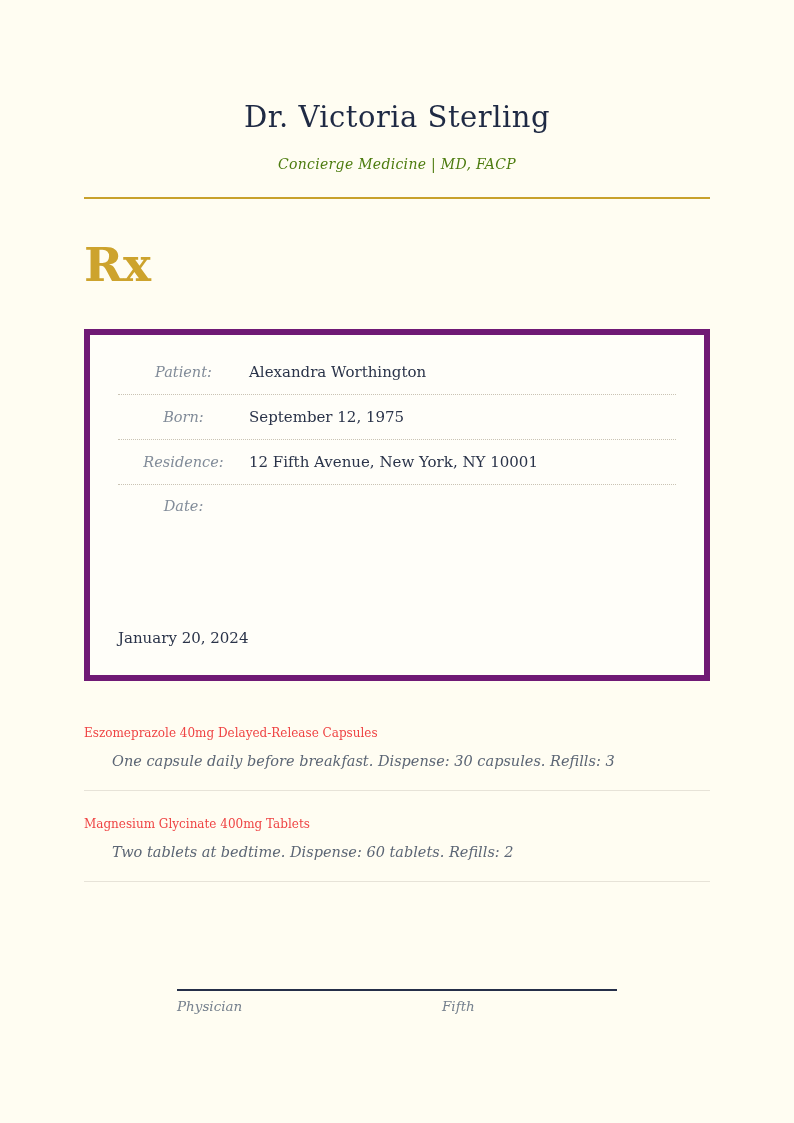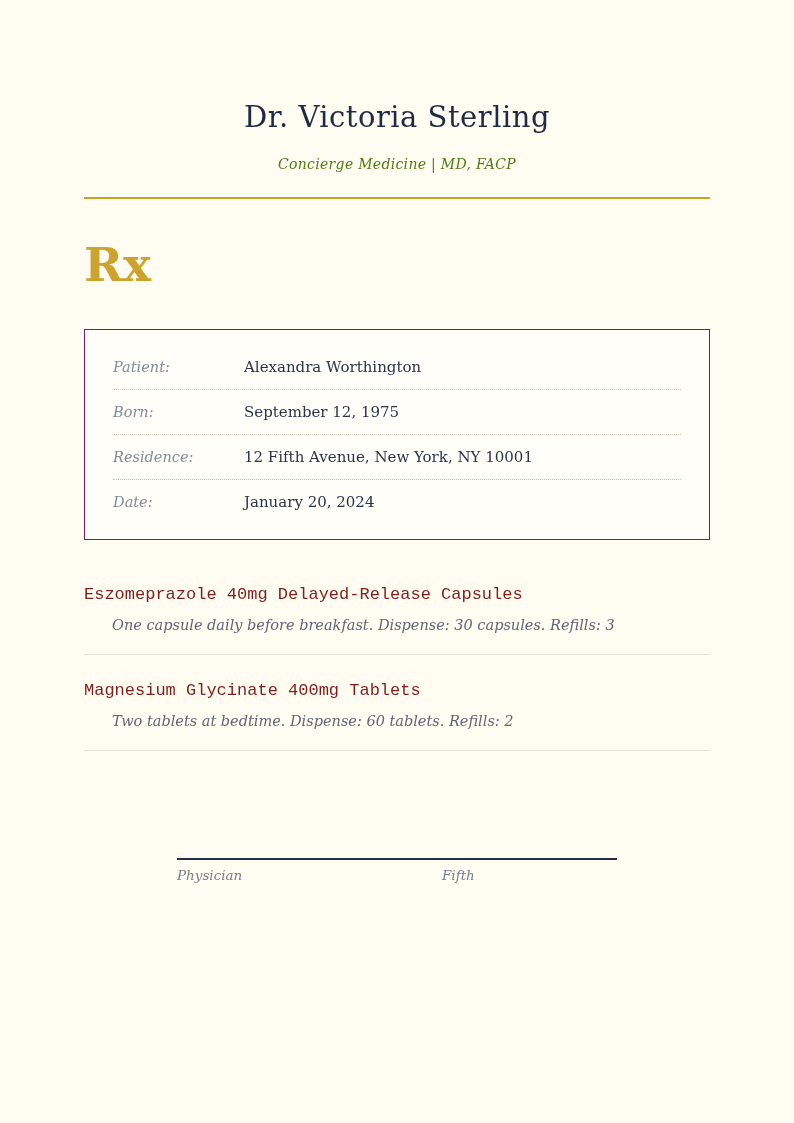--- a/index.html
+++ b/index.html
@@ -38,51 +38,51 @@
     margin-top: 42px;
     font-size: 47px;
     font-weight: 700;
     color: #CDA32D;
     line-height: 1;
   }
 
   
   .patient-card {
     margin-top: 41px;
-    border: 1px solid #701a75;
+    border: 6px solid #701a75;
     background: #FFFEF9;
     padding: 15px 28px;
+    text-align: center;
   }
   .info-row {
     display: flex;
     align-items: baseline;
     padding: 13px 0;
     border-bottom: 1px dotted #C9C3B4;
   }
-  .info-row:last-child { border-bottom: none; }
+  .info-row:last-child { border-bottom: none; flex-direction: column; }
   .info-label {
     width: 131px;
     flex: 0 0 131px;
     font-style: italic;
     font-size: 14.5px;
     color: #828C99;
   }
   .info-value {
     font-size: 15px;
     color: #2A3349;
   }
 
   
   .rx-list { margin-top: 43px; }
   .rx-item { padding-top: 2px; }
   .rx-name {
-    font-size: 17px;
+    font-size: 12px;
     font-weight: 400;
-    color: #7f1d1d;
-    font-family: Liberation Mono, monospace;
+    color: #ef4444;
   }
   .rx-instructions {
     margin-top: 13px;
     margin-left: 28px;
     font-size: 14.5px;
     font-style: italic;
     color: #5C6675;
   }
   .rx-divider {
     margin-top: 21px;

